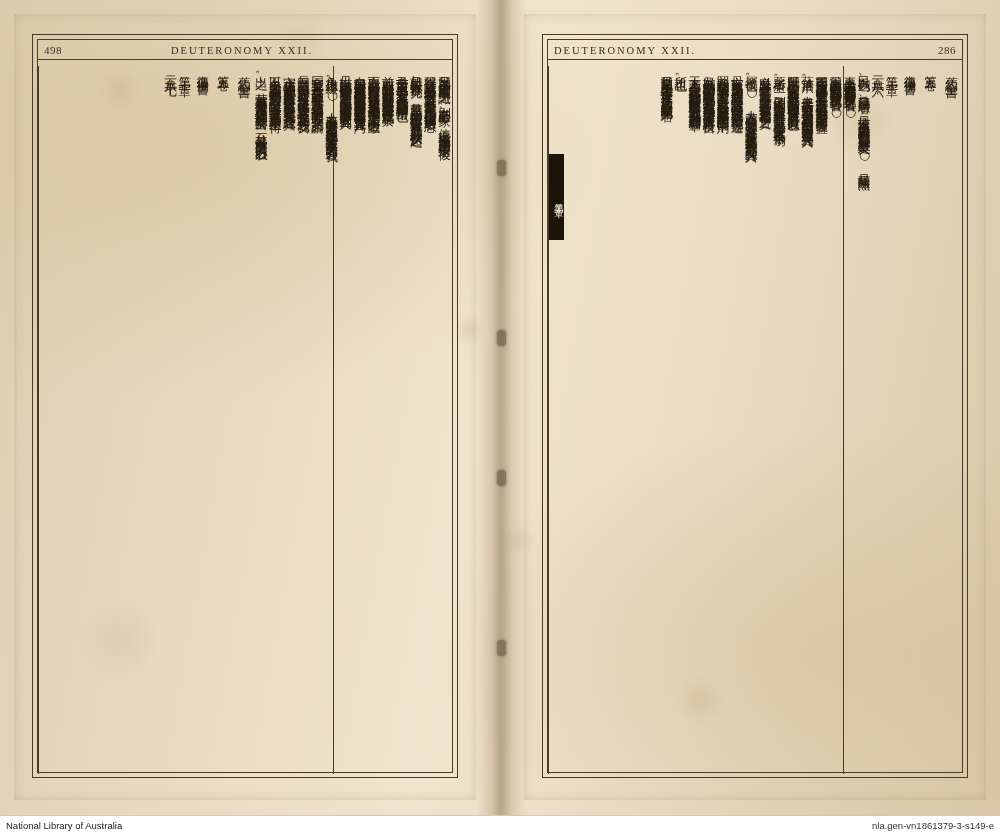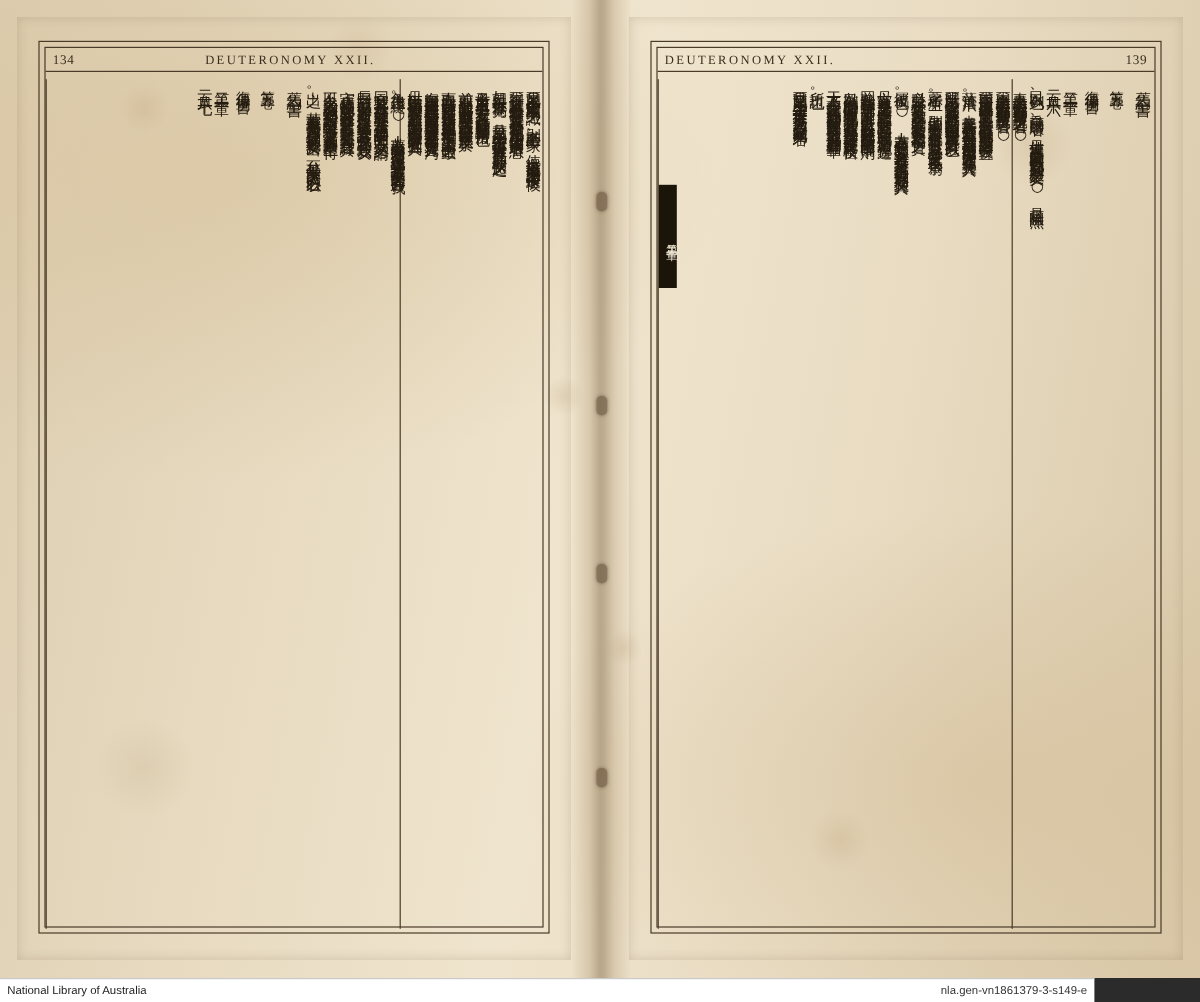--- a/index.html
+++ b/index.html
@@ -179,21 +179,21 @@
     text-align: center;
     padding-top: 3px;
     box-sizing: border-box;
     font-family: "DejaVu Sans", sans-serif;
   }
 
   
   #footer {
     position: absolute;
     left: 0; top: 815px;
-    width: 912px; height: 20px;
+    width: 1000px; height: 20px;
     background: #ffffff;
     border-top: 1px solid #c9c9c9;
     display: flex;
     align-items: center;
     justify-content: space-between;
     padding: 0 6px;
     box-sizing: border-box;
     font-family: "Liberation Sans", sans-serif;
     font-size: 9.5px;
     color: #222;
@@ -205,21 +205,21 @@
 
 <div id="scan">
 
   <div class="leaf" id="leaf-right">
     <div class="rule-outer">
       <div class="rule-inner"></div>
     </div>
 
     <div class="headline">
       <span class="ttl">DEUTERONOMY XXII.</span>
-      <span class="folio">139</span>
+      <span class="folio">286</span>
     </div>
     <div class="head-rule"></div>
 
     <div class="textframe">
       <div class="inner-box" id="box-right"></div>
     </div>
 
     <div class="colwrap">
 
       <div class="vcol meta">舊約全書</div>
@@ -247,21 +247,21 @@
 
     <div class="chapmark" style="left:25px; top:140px;">第二十二章</div>
   </div>
 
   <div class="leaf" id="leaf-left">
     <div class="rule-outer">
       <div class="rule-inner"></div>
     </div>
 
     <div class="headline">
-      <span class="folio">134</span>
+      <span class="folio">498</span>
       <span class="ttl">DEUTERONOMY XXII.</span>
       <span style="width:24px"></span>
     </div>
     <div class="head-rule"></div>
 
     <div class="textframe">
       <div class="inner-box" id="box-left"></div>
     </div>
 
     <div class="colwrap">

